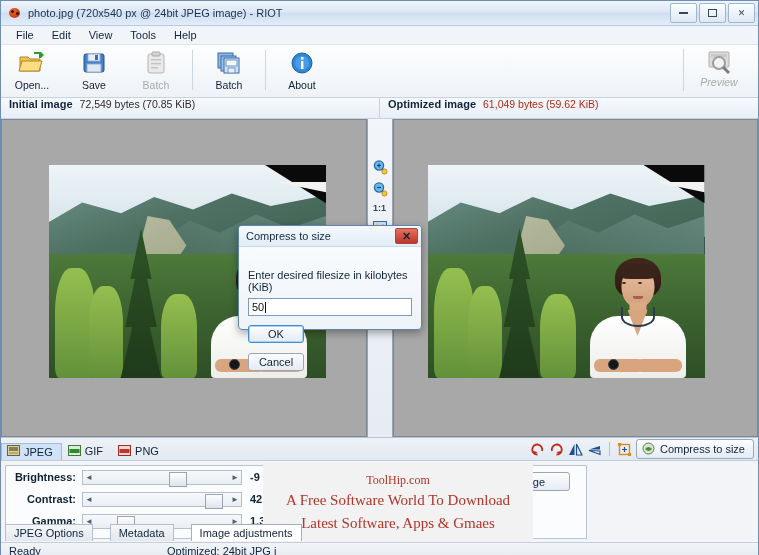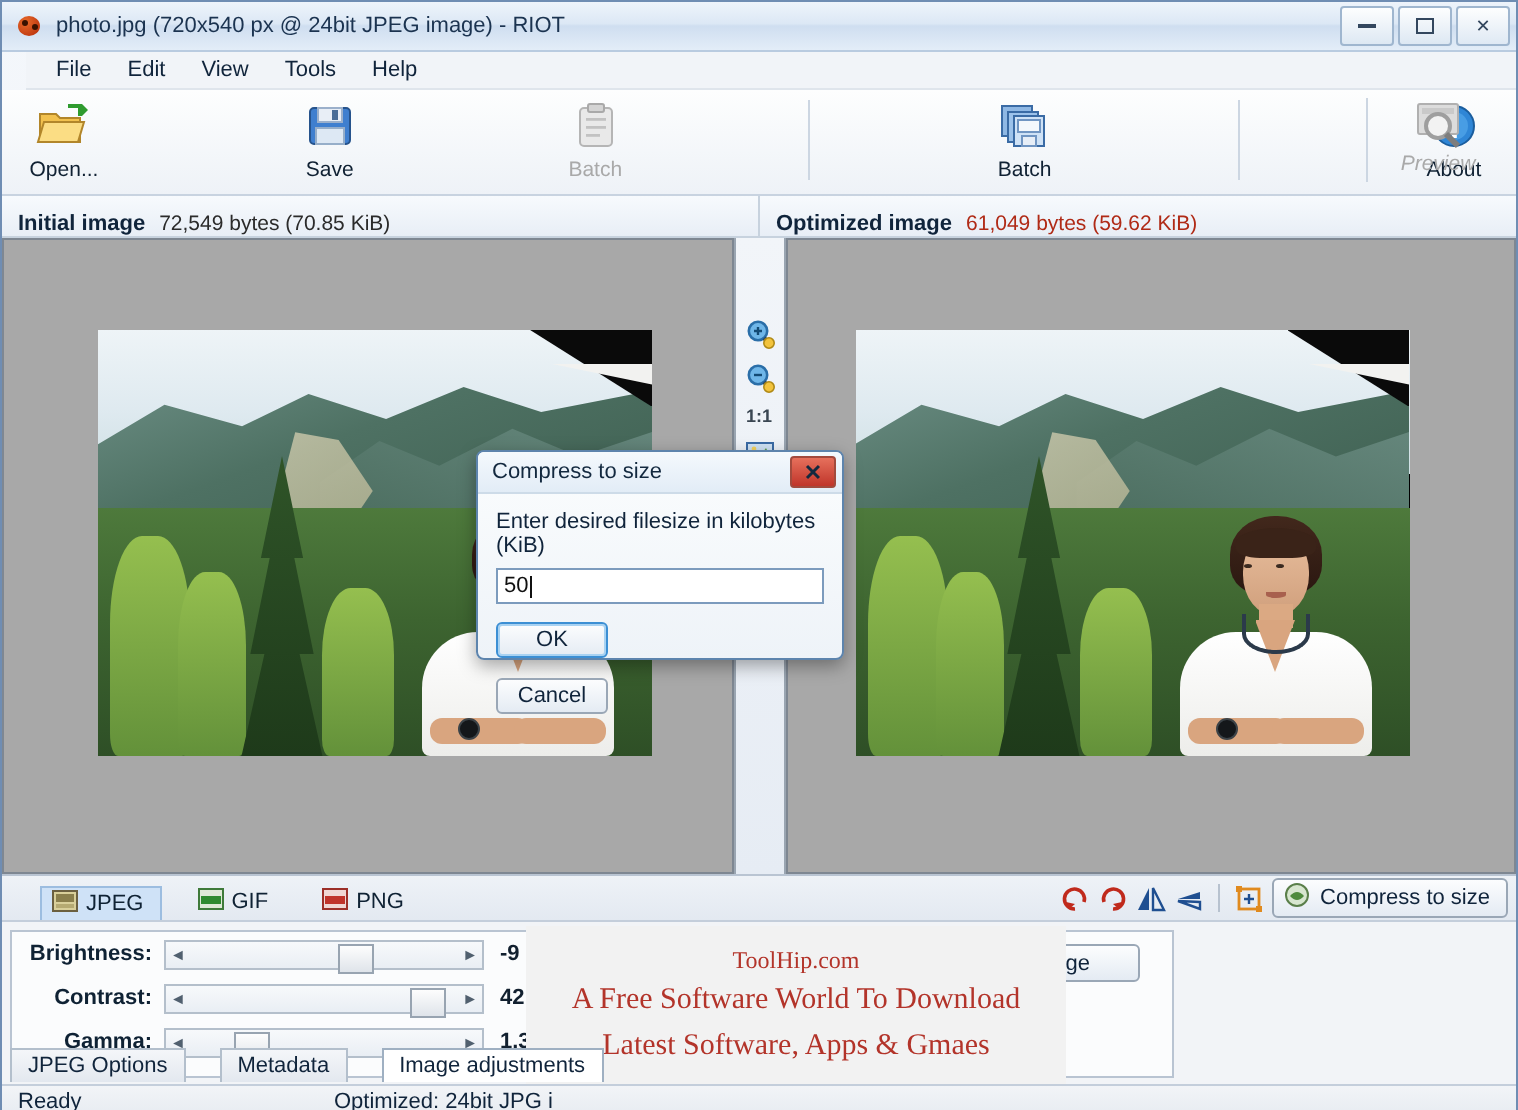--- a/index.html
+++ b/index.html
@@ -36,48 +36,46 @@
     display:flex;align-items:center;justify-content:center;
   }
   .wbtn .gl{font-size:9px;color:#33475e;line-height:1;}
   .wbtn.close{background:linear-gradient(#fdfefe,#dfe9f4);}
 
   
   .menubar{
     height:18px;display:flex;align-items:center;gap:0;
     background:#f1f4f8;border-bottom:1px solid #dfe5ec;
     padding-left:6px;
-    margin-left:12px;
   }
   .menu-item{padding:2px 9px;font-size:11px;color:#10243b;}
 
   
   .toolbar{
     height:50px;background:linear-gradient(#fdfefe,#eef2f7);
     border-bottom:1px solid #c8d3e0;position:relative;display:flex;align-items:flex-start;
     padding-top:2px;
-    justify-content:space-between;
   }
   .tbtn{
     width:62px;height:48px;display:flex;flex-direction:column;align-items:center;
     justify-content:flex-start;padding-top:3px;box-sizing:border-box;
   }
   .tbtn .lbl{font-size:10.5px;margin-top:2px;color:#102133;}
   .tbtn.disabled .lbl{color:#a9a9a9;}
   .tsep{width:1px;height:40px;background:#ccd6e2;margin:3px 5px 0 5px;}
   .ico{width:30px;height:27px;position:relative;}
   .preview-btn{position:absolute;right:8px;top:3px;width:62px;height:46px;
     display:flex;flex-direction:column;align-items:center;}
   .preview-btn .lbl{font-size:10.5px;color:#a9a9a9;margin-top:1px;font-style:italic;}
   .tool-divider{position:absolute;right:74px;top:4px;width:1px;height:42px;background:#ccd6e2;}
 
   
   .inforow{height:20px;display:flex;border-bottom:1px solid #c7d2de;background:#eef2f7;}
   .infocell{
-    flex:1;display:flex;align-items:flex-end;gap:7px;padding-left:8px;
+    flex:1;display:flex;align-items:flex-start;gap:7px;padding-left:8px;
     background:linear-gradient(#f7fafd,#e8eef6);
   }
   .infocell + .infocell{border-left:1px solid #c7d2de;}
   .info-label{font-weight:bold;font-size:11px;color:#10243b;}
   .info-value{font-size:10.5px;color:#2b2b2b;}
   .info-value.red{color:#b02a16;}
 
   
   .panes{height:318px;display:flex;position:relative;background:#a8a8a8;}
   .pane{flex:1;background:#a8a8a8;position:relative;overflow:hidden;
@@ -131,21 +129,21 @@
     width:20px;height:26px;background:#d9a57f;clip-path:polygon(0% 0%,100% 0%,50% 100%);}
   .woman .necklace{position:absolute;left:50%;transform:translateX(-50%);top:49px;
     width:30px;height:18px;border:2px solid #2b3a4a;border-top:none;border-radius:0 0 50% 50%;}
   .woman .arm{position:absolute;bottom:6px;height:13px;background:#d9a57f;border-radius:6px;}
   .woman .watch{position:absolute;width:9px;height:9px;border-radius:50%;
     background:#14171a;border:1px solid #3c4348;bottom:8px;}
 
   
   .fmtrow{height:22px;display:flex;align-items:flex-end;position:relative;
     background:linear-gradient(#eef2f7,#e3e9f1);border-top:1px solid #b9c4d2;}
-  .fmtabs{display:flex;align-items:flex-end;gap:12px;padding-left:19px;}
+  .fmtabs{display:flex;align-items:flex-end;gap:0;padding-left:0;}
   .fmtab{
     display:flex;align-items:center;gap:4px;padding:2px 8px 3px 5px;height:17px;
     box-sizing:border-box;border:1px solid transparent;font-size:11px;color:#0f2234;
   }
   .fmtab.active{background:#cfe2f7;border:1px solid #9cbde0;border-bottom:none;}
   .tool-right{position:absolute;right:4px;bottom:1px;display:flex;align-items:center;gap:4px;}
   .mini{width:15px;height:15px;position:relative;}
   .vsep{width:1px;height:14px;background:#b7c2cf;margin:0 3px;}
   .compress-btn{
     display:flex;align-items:center;gap:5px;height:18px;padding:0 8px 0 5px;
@@ -215,21 +213,21 @@
     padding:0 3px 0 7px;border-radius:3px 3px 0 0;
     background:linear-gradient(#f4f9fd,#e2ecf6);border-bottom:1px solid #cddbe8;
   }
   .dlg-title span{font-size:11px;color:#13293f;}
   .dlg-close{
     width:21px;height:14px;border:1px solid #a24a3d;border-radius:2px;
     background:linear-gradient(#e6705c,#c0352a);
     display:flex;align-items:center;justify-content:center;
     color:#fff;font-size:9px;font-weight:bold;
   }
-  .dlg-body{padding:8px 9px 16px 9px;}
+  .dlg-body{padding:8px 9px 16px 9px;margin-top:14px;}
   .dlg-prompt{font-size:11px;color:#10243b;}
   .dlg-input{
     margin-top:5px;height:16px;border:1px solid #7c9bbd;background:#fff;
     display:flex;align-items:center;padding:0 3px;font-size:11px;color:#111;
   }
   .caret{display:inline-block;width:1px;height:11px;background:#111;margin-left:1px;}
   .dlg-btns{display:flex;justify-content:center;gap:10px;margin-top:9px;flex-direction:column;}
   .dbtn{
     width:56px;height:18px;border:1px solid #9aa7b6;border-radius:3px;
     background:linear-gradient(#fcfdfe,#e4ebf3);font-size:11px;color:#10243b;

